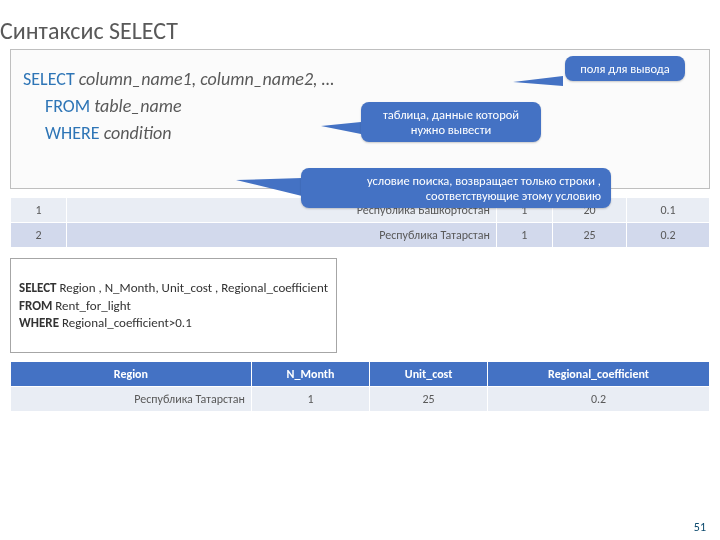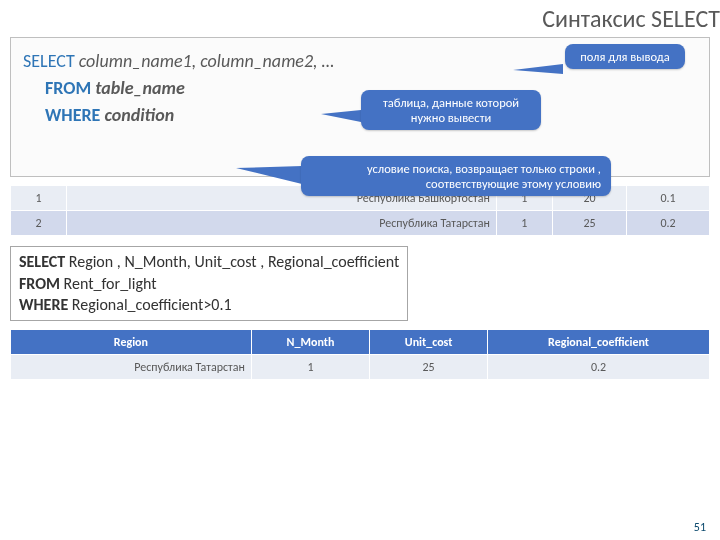--- a/index.html
+++ b/index.html
@@ -7,41 +7,41 @@
     margin: 0;
     width: 720px;
     height: 540px;
     font-family: Calibri, Arial, sans-serif;
     background: #fff;
     color: #333;
     position: relative;
     overflow: hidden;
   }
   .title {
-    text-align: right;
+    text-align: left;
     font-size: 24px;
     color: #595959;
-    padding: 4px 0 2px 0;
+    padding: 16px 0 2px 0;
   }
   .panel {
     margin: 2px 10px 8px 10px;
     border: 1px solid #bfbfbf;
     background: #fbfbfb;
-    padding: 10px 12px 70px 12px;
+    padding: 16px 12px 70px 12px;
     position: relative;
     height: 140px;
   }
   .code-line {
     font-size: 18px;
     font-style: italic;
     color: #595959;
     line-height: 1.5;
   }
   .kw { color: #2e75b6; font-style: normal; }
-  .indent { padding-left: 22px; font-weight: bold; }
+  .indent { padding-left: 22px; }
   .callout {
     position: absolute;
     background: #4472c4;
     color: #fff;
     font-size: 12.5px;
     text-align: center;
     border-radius: 8px;
     padding: 5px 10px;
     line-height: 1.2;
     box-shadow: 0 1px 2px rgba(0,0,0,.2);
@@ -82,22 +82,22 @@
     color: #595959;
   }
   td.left { text-align: right; }
   tr.odd td { background: #e9edf4; }
   tr.even td { background: #d2d9ec; }
 
   .query-box {
     margin: 4px 10px 2px 10px;
     border: 1px solid #a6a6a6;
     display: inline-block;
-    padding: 4px 8px;
-    font-size: 16px;
+    padding: 20px 8px;
+    font-size: 13px;
     line-height: 1.35;
     background: #fff;
   }
   .query-box b { font-weight: 700; }
 
   .page-num {
     position: absolute;
     right: 14px;
     bottom: 6px;
     font-size: 12px;

